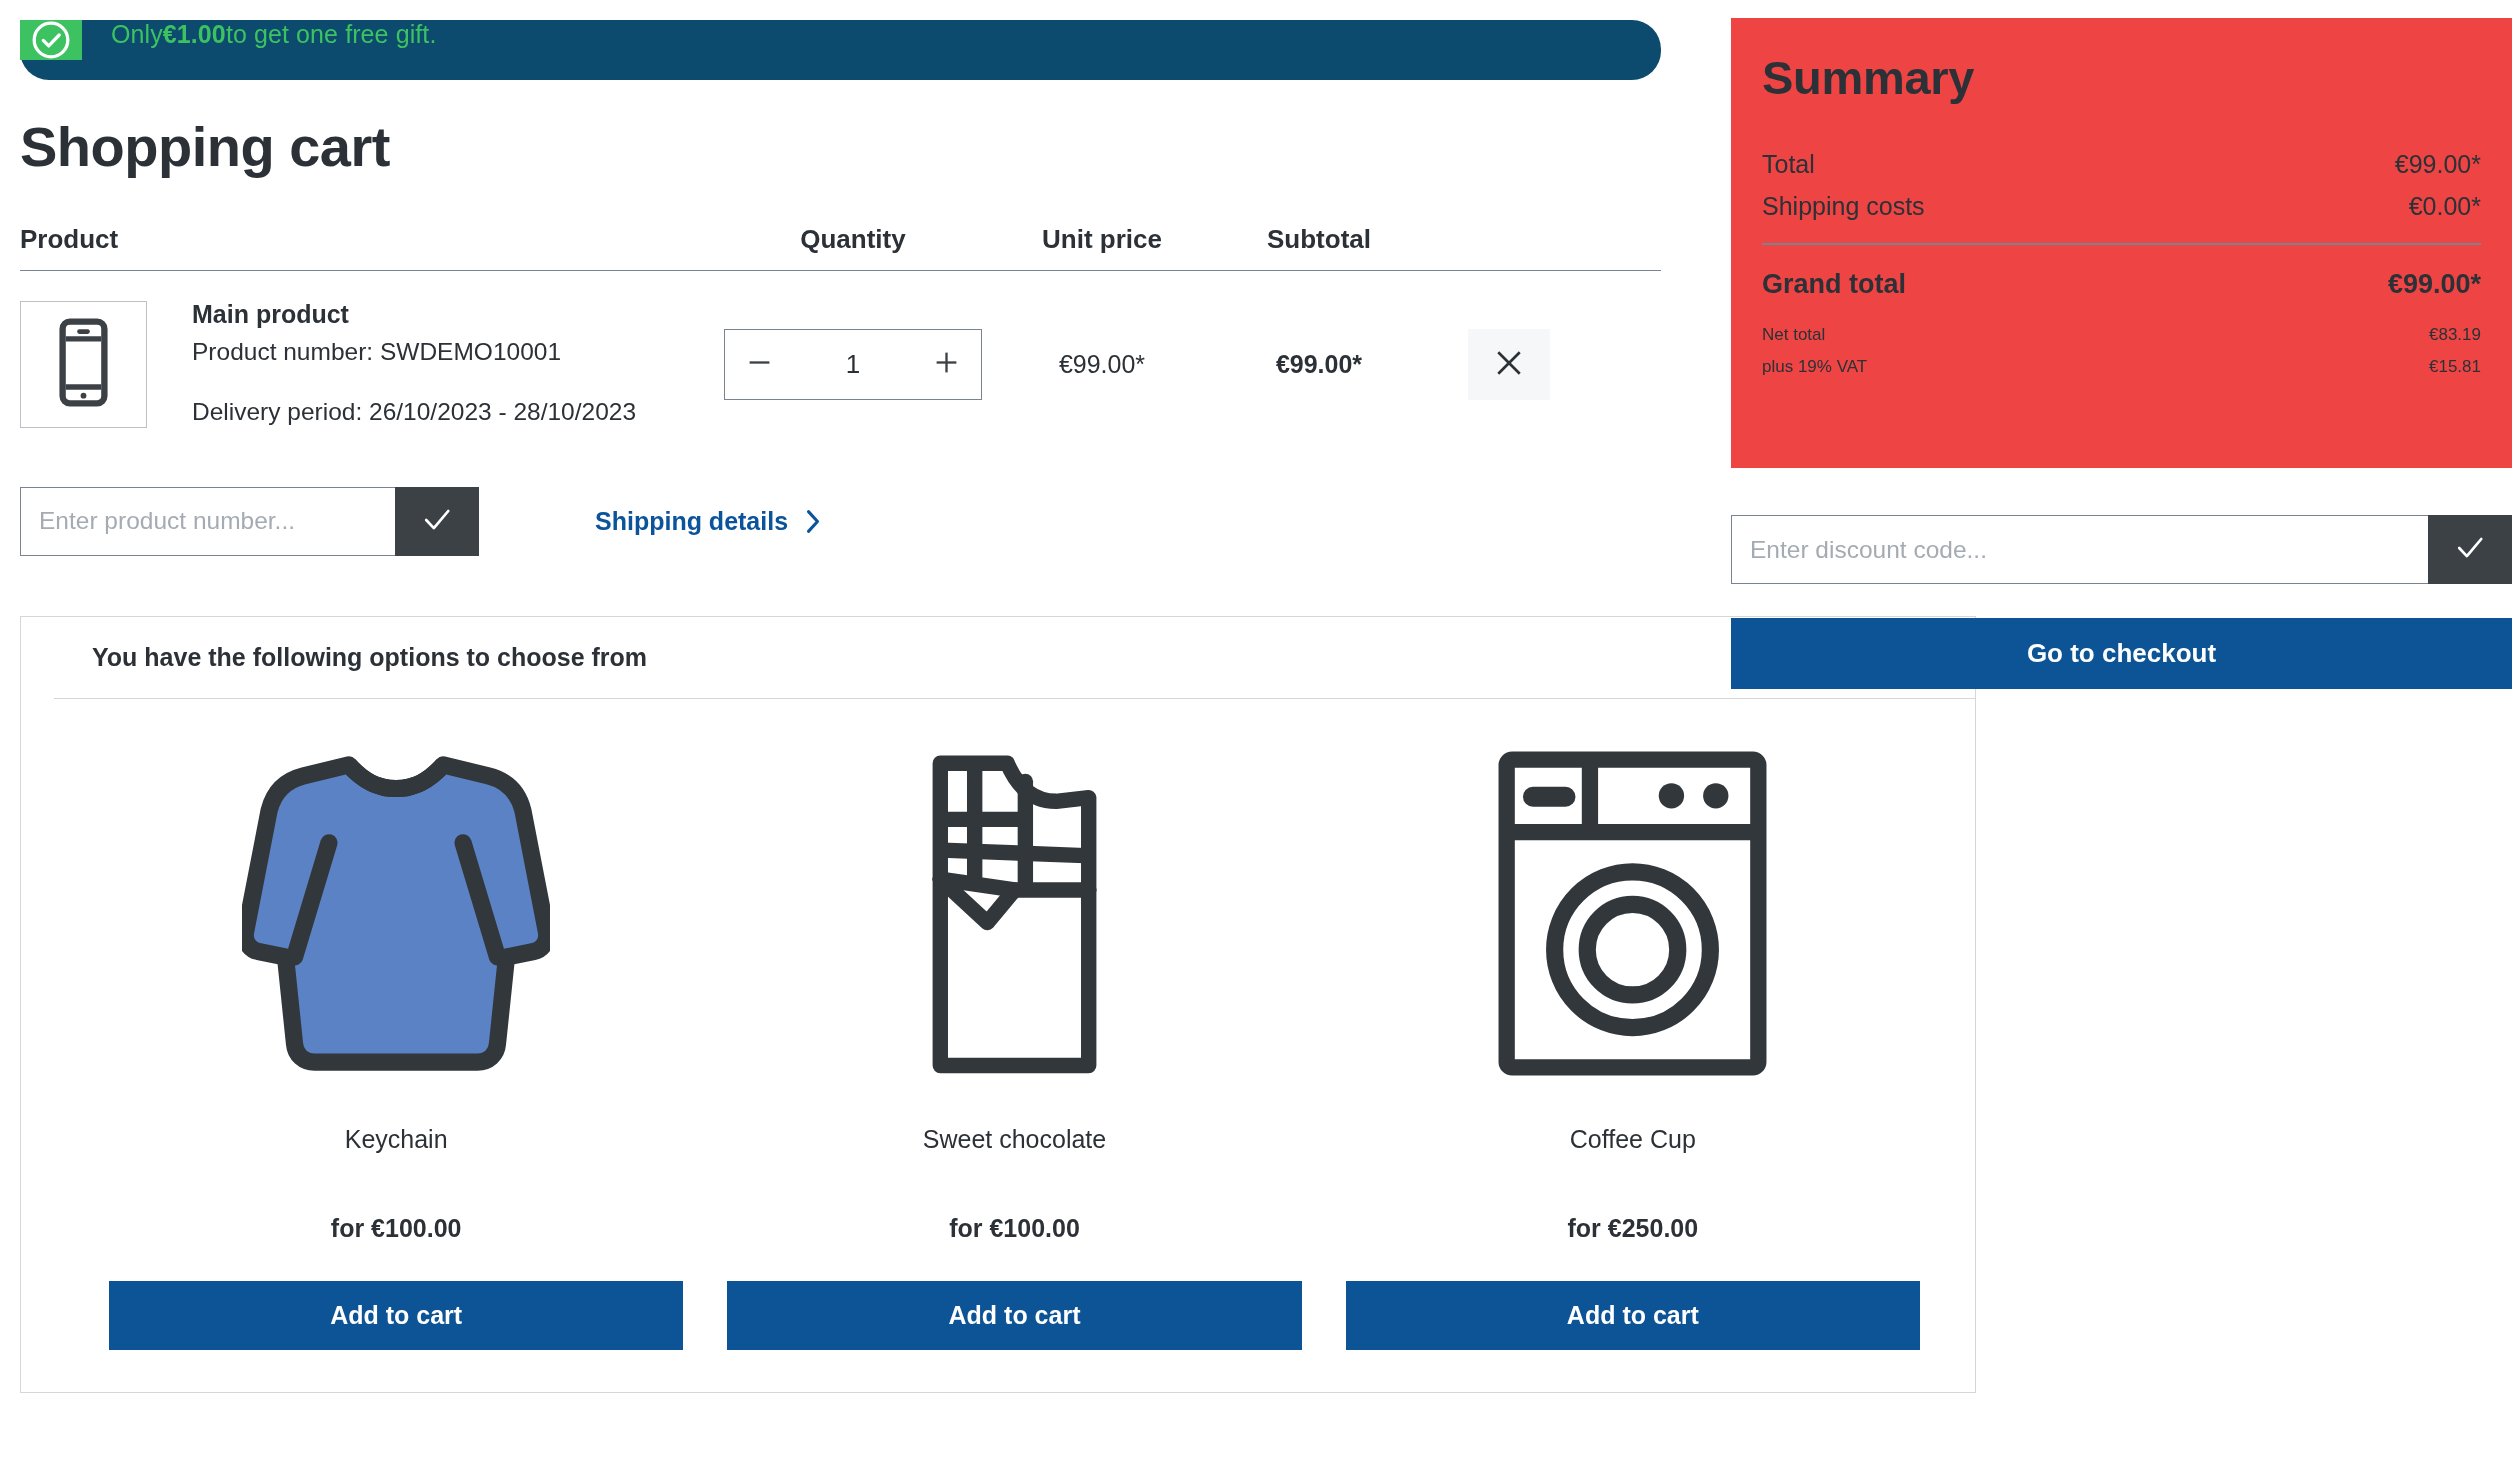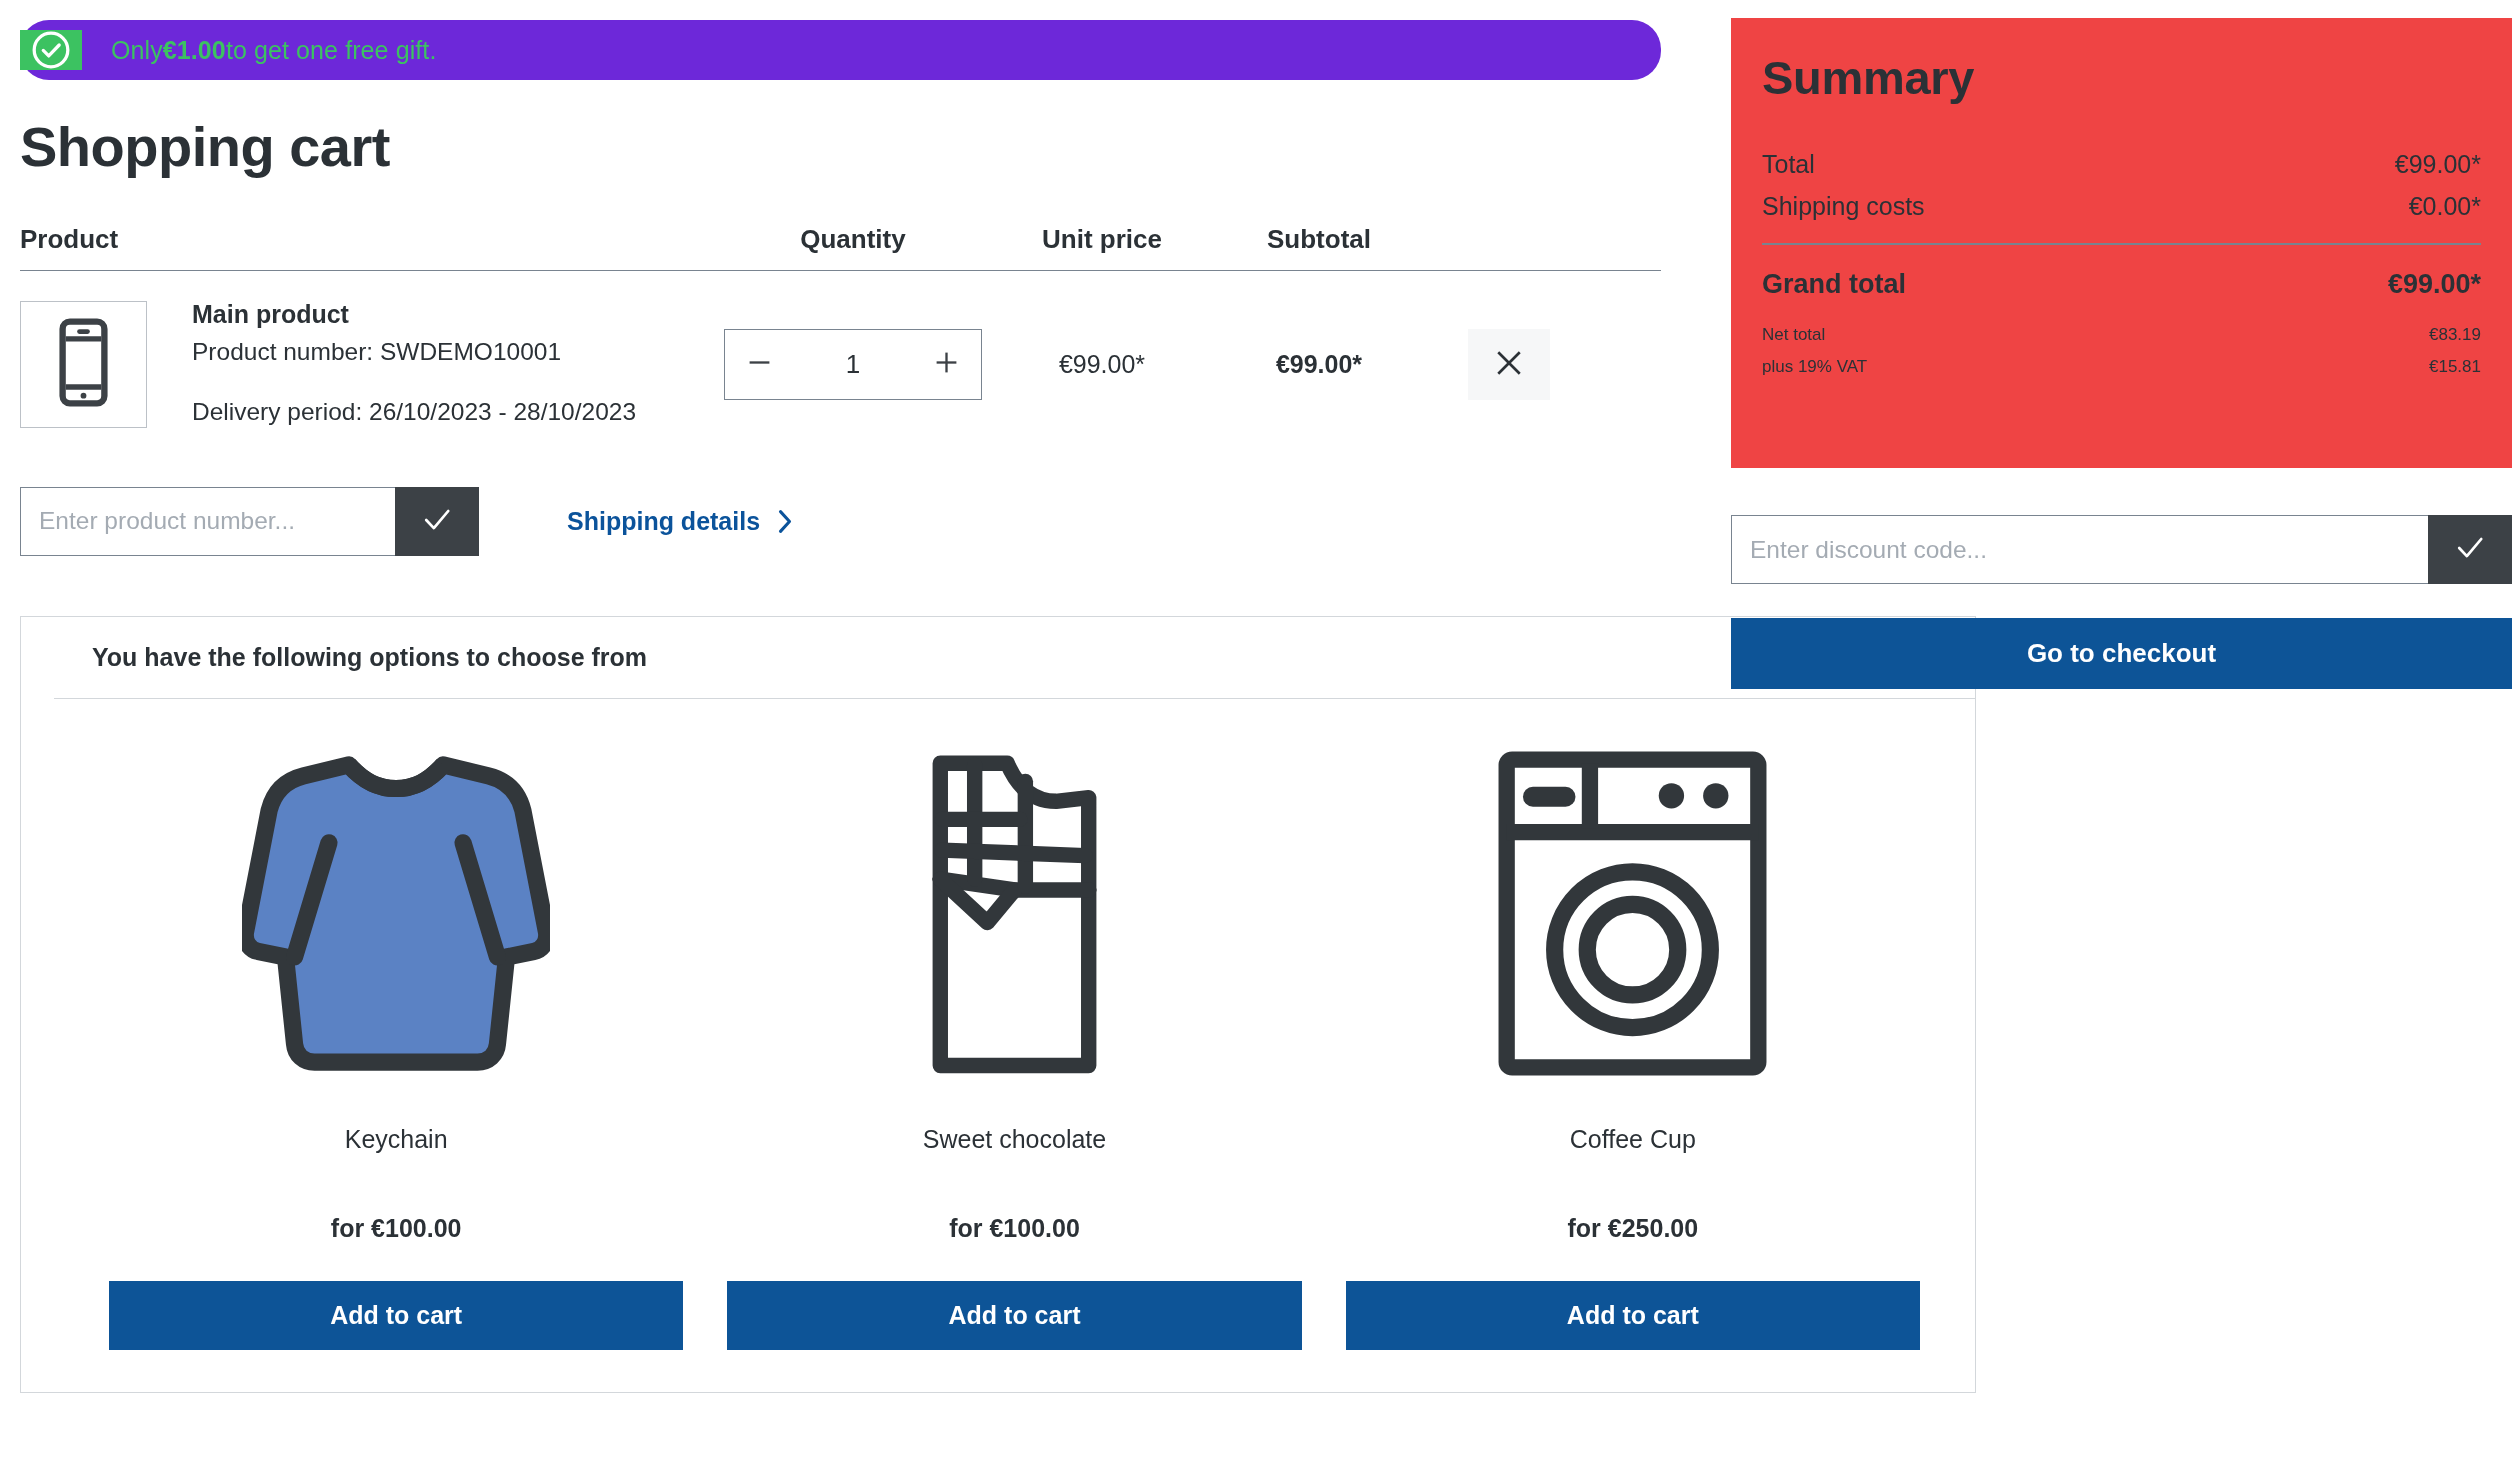--- a/index.html
+++ b/index.html
@@ -22,23 +22,23 @@
   .left-col {
     position: absolute;
     left: 20px;
     top: 20px;
     width: 1641px;
   }
 
   
   .alert {
     display: flex;
-    align-items: center;
+    align-items: flex-start;
     height: 60px;
-    background: #6d28d9;
+    background: #0c4a6e;
     width: 1641px;
     border-radius: 29px;
   }
   .alert-icon-box {
     width: 62px;
     background: #3cc261;
     display: flex;
     align-items: center;
     justify-content: center;
     flex: 0 0 62px;
@@ -149,21 +149,21 @@
     font-family: "Liberation Sans", sans-serif;
   }
   .pn-input::placeholder { color: #a4abb3; }
   .pn-submit {
     width: 84px;
     background: #3c4146;
     border: none; cursor: pointer;
     display: flex; align-items: center; justify-content: center;
   }
   .shipping-link {
-    margin-left: 88px;
+    margin-left: 116px;
     display: flex; align-items: center;
     color: #0b539b;
     font-size: 25px;
     font-weight: 700;
     cursor: pointer;
     text-decoration: none;
   }
   .shipping-link .chev { margin-left: 16.3px; display: flex; align-items: center; }
 
   

